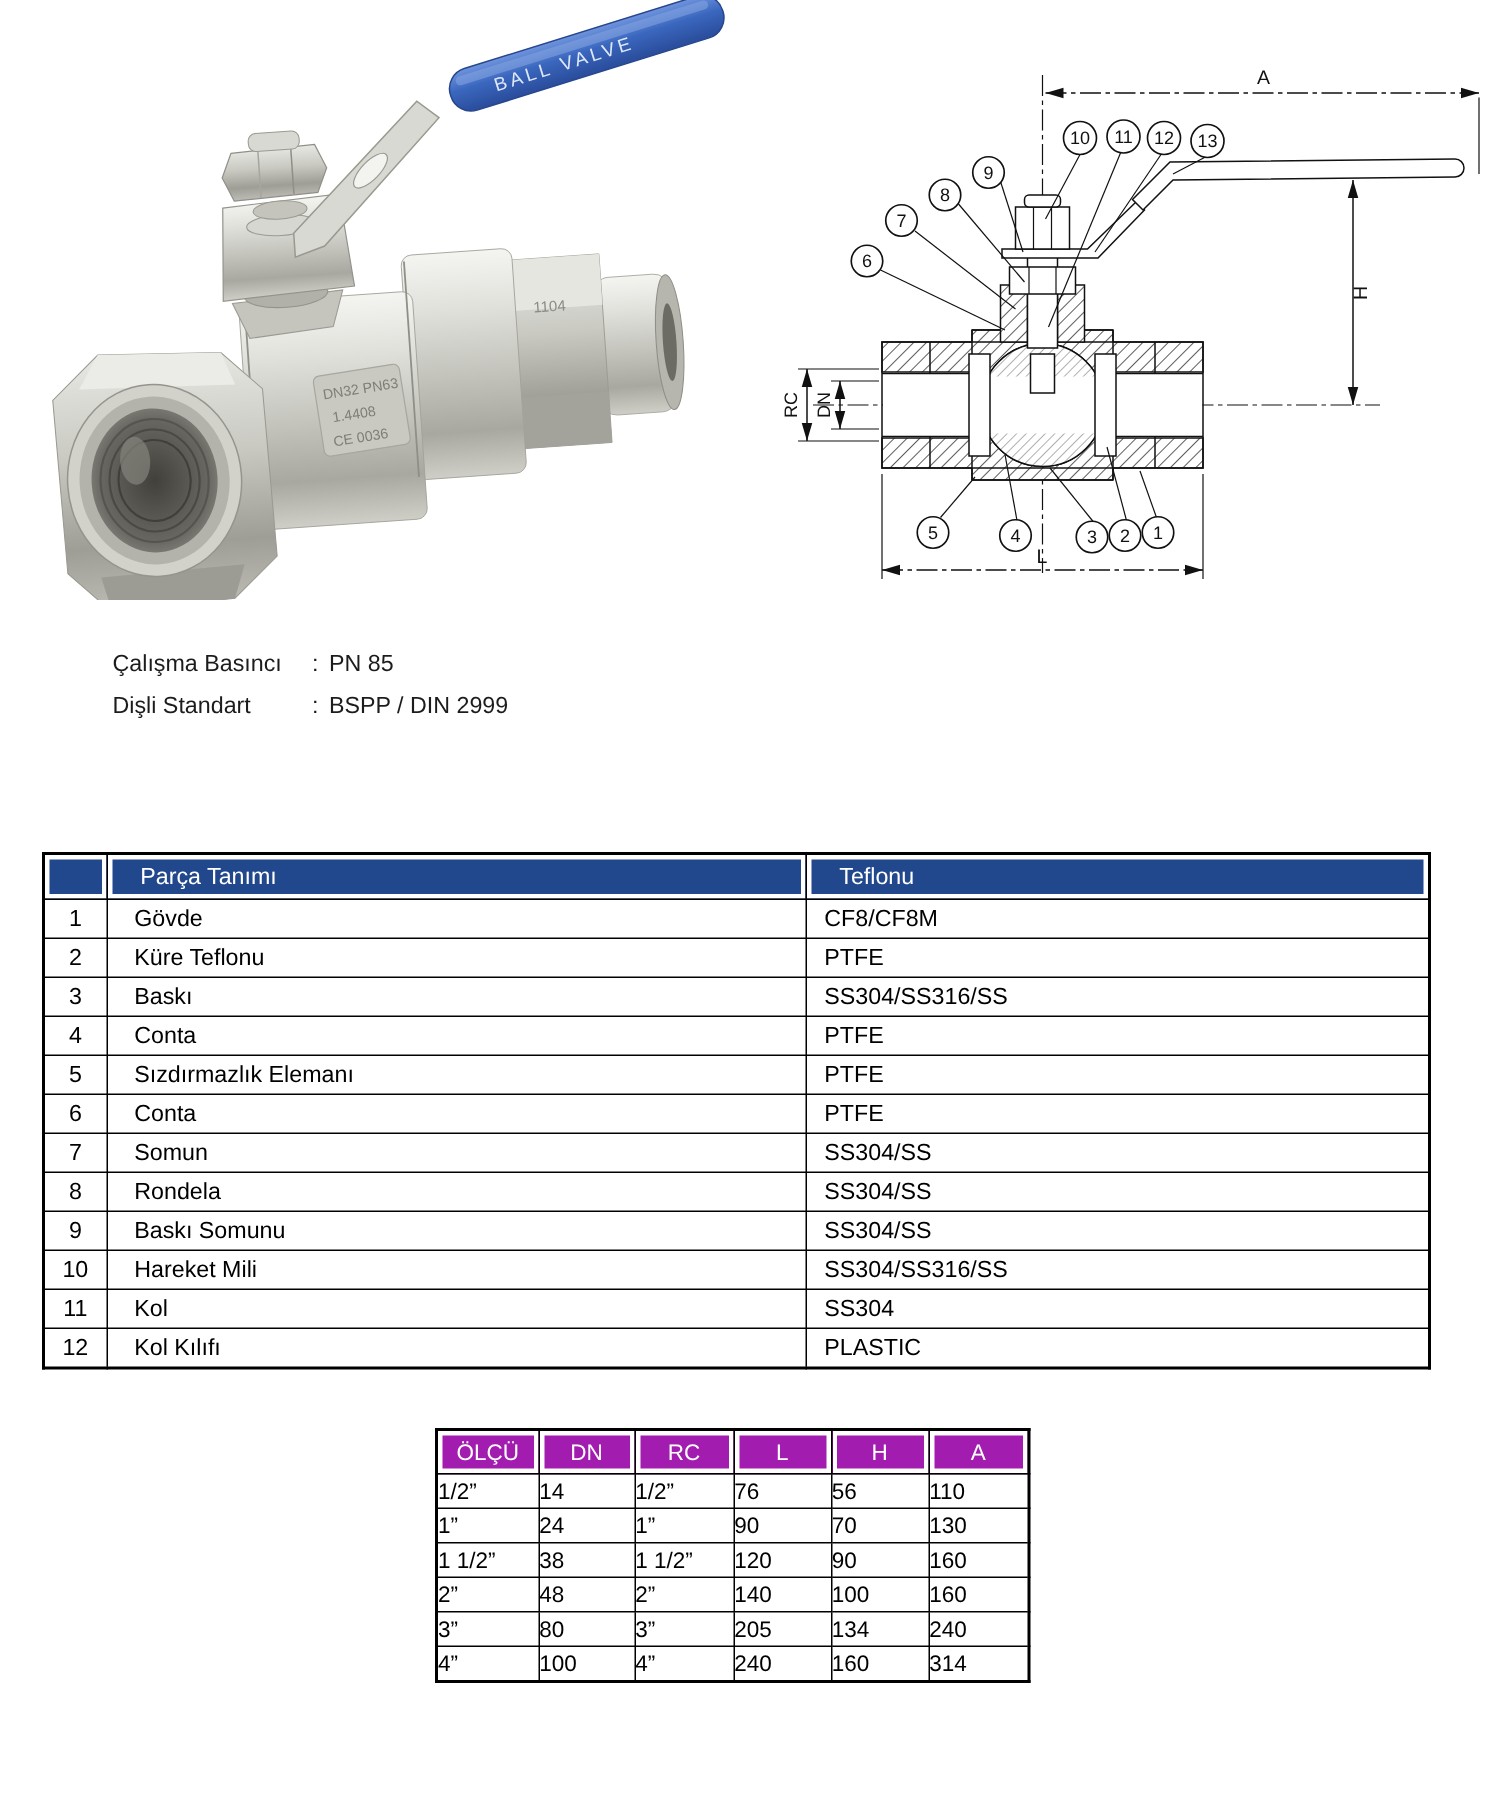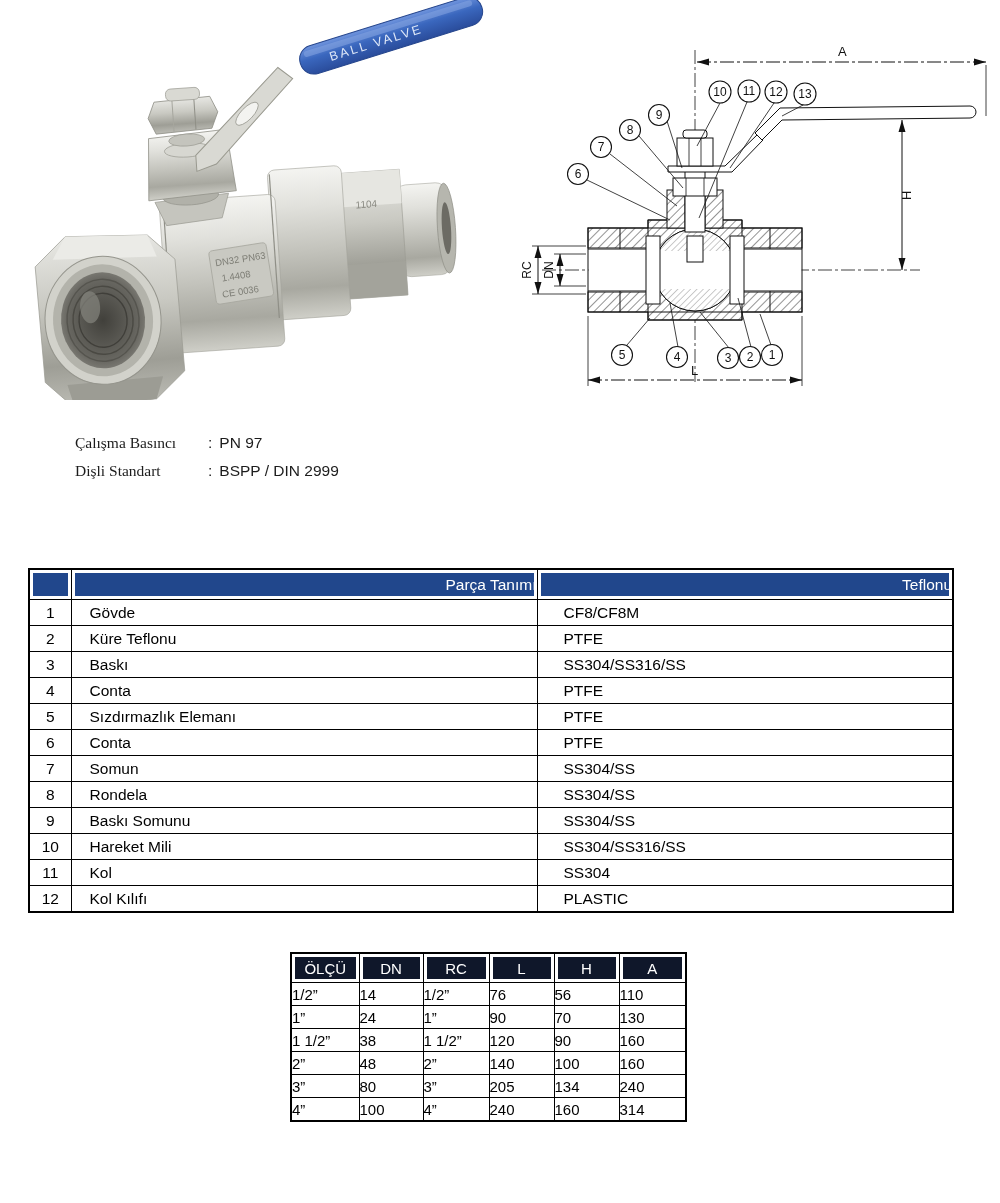--- a/index.html
+++ b/index.html
@@ -8,38 +8,38 @@
         font-family:"Liberation Sans",sans-serif;color:#000;overflow:hidden;}
   svg text{font-family:"Liberation Sans",sans-serif;}
 
   
   .photo-wrap{position:absolute;left:10px;top:0;width:480px;height:400px;}
   .diagram-wrap{position:absolute;left:520px;top:20px;width:470px;height:370px;}
 
   
   .specs{position:absolute;left:75px;top:429px;font-size:15.5px;color:#1c1c1c;}
   .spec-row{height:27.5px;line-height:27.5px;white-space:nowrap;}
-  .spec-label{display:inline-block;width:133px;font-family:Liberation Serif, serif;}
+  .spec-label{display:inline-block;width:133px;}
   .spec-colon{display:inline-block;margin-right:7px;}
 
   
   table{border-collapse:collapse;table-layout:fixed;}
   .ptable{position:absolute;left:28px;top:568px;width:924px;font-size:15.5px;}
   .ptable th{background:#21478c;color:#fff;font-weight:normal;height:29px;
              box-shadow:inset 0 0 0 3px #fff;border:1px solid #000;
-             text-align:right;padding:0 0 0 22px;font-size:15.5px;}
+             text-align:left;padding:0 0 0 22px;font-size:15.5px;}
   .ptable th.h-no{padding:0;}
   .ptable td{border:1px solid #000;height:25px;padding:0 6px 0 18px;overflow:hidden;}
   .ptable td.c-no{text-align:center;padding:0;}
-  .ptable td.c-mat{padding-left:26px;}
+  .ptable td.c-mat{padding-left:12px;}
   .ptable{border:2px solid #000;}
 
   
   .dtable{position:absolute;left:290px;top:952px;width:395px;font-size:15px;border:2px solid #000;}
-  .dtable th{background:#0f172a;color:#fff;font-weight:normal;height:28px;
+  .dtable th{background:#a21caf;color:#fff;font-weight:normal;height:28px;
              box-shadow:inset 0 0 0 3px #fff;border:1px solid #000;
              padding:0;font-size:15px;}
   .dtable td{border:1px solid #000;height:22px;text-align:left;padding:0;}
 </style>
 </head>
 <body>
 
 <div id="page">
 
   <div class="photo-wrap">
@@ -314,21 +314,21 @@
         <g>
             <circle cx="252" cy="335" r="10.5"></circle>
             <text x="252" y="339" text-anchor="middle" stroke="none" fill="#111">1</text>
           </g>
       </g>
     </svg>
   </div>
 
   <div class="specs">
     <div class="spec-row">
-      <span class="spec-label">Çalışma Basıncı</span><span class="spec-colon">:</span><span>PN 97</span>
+      <span class="spec-label">Çalışma Basıncı</span><span class="spec-colon">:</span><span>PN 85</span>
     </div>
     <div class="spec-row">
       <span class="spec-label">Dişli Standart</span><span class="spec-colon">:</span><span>BSPP / DIN 2999</span>
     </div>
   </div>
 
   <table class="ptable">
     <colgroup>
         <col style="width:42px">
         <col style="width:466px">

